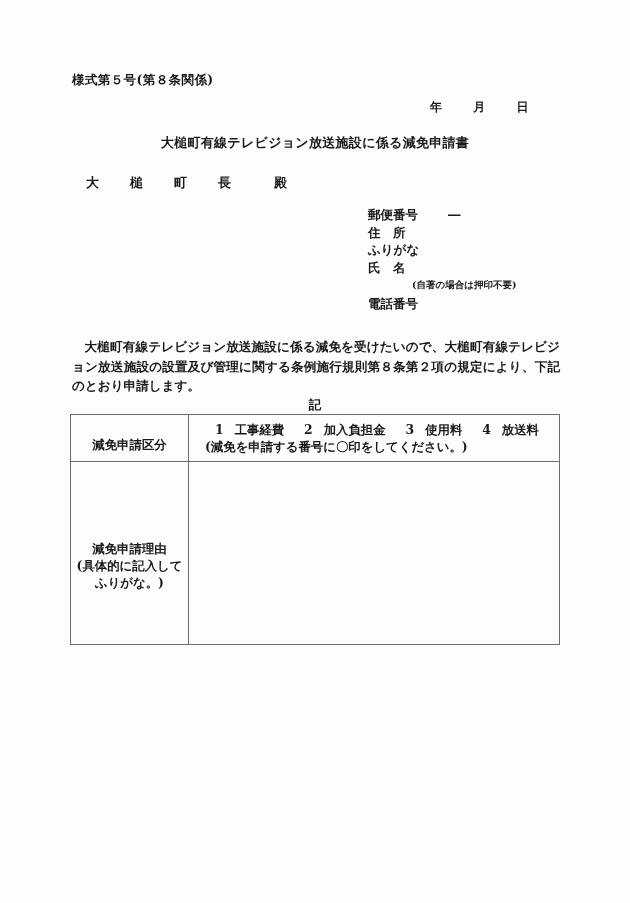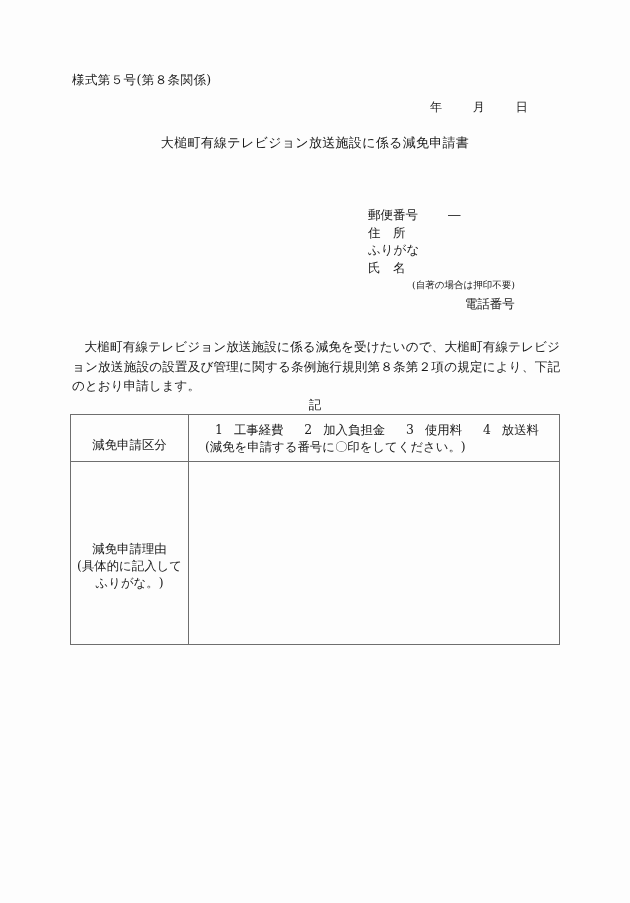--- a/index.html
+++ b/index.html
@@ -17,20 +17,21 @@
     overflow: hidden;
     -webkit-font-smoothing: antialiased;
   }
 
   .page {
     position: absolute;
     left: 0;
     top: 0;
     width: 582px;
     height: 903px;
+    font-weight: bold;
   }
 
   
   .abs { position: absolute; white-space: nowrap; }
 
   .form-code {
     left: 72px;
     top: 72px;
     font-size: 12.5px;
     letter-spacing: 0.4px;
@@ -78,21 +79,21 @@
     margin-left: 30px;
     letter-spacing: 0;
   }
   .applicant .note {
     font-size: 9.5px;
     margin-left: 44px;
     margin-top: 2px;
     line-height: 14px;
     white-space: nowrap;
   }
-  .applicant .tel { margin-top: 3px; text-align: right; }
+  .applicant .tel { margin-top: 3px; }
 
   
   .body-text {
     position: absolute;
     left: 72px;
     top: 337px;
     width: 488px;
     font-size: 12.6px;
     line-height: 19.6px;
     text-align: justify;
@@ -169,20 +170,23 @@
   <div class="abs form-code">様式第５号(第８条関係)</div>
 
   <div class="abs date-line">
     <span class="seg">年</span>
     <span class="seg">月</span>
     <span class="seg">日</span>
   </div>
 
   <div class="abs doc-title">大槌町有線テレビジョン放送施設に係る減免申請書</div>
 
+  <div class="abs addressee">
+    <span class="name">大　槌　町　長</span><span class="hon">殿</span>
+  </div>
 
   <div class="applicant">
     <div class="row">
       <span class="lbl2">郵便番号</span><span class="dash">―</span>
     </div>
     <div class="row">
       <span>住　所</span>
     </div>
     <div class="row">
       <span>ふりがな</span>

